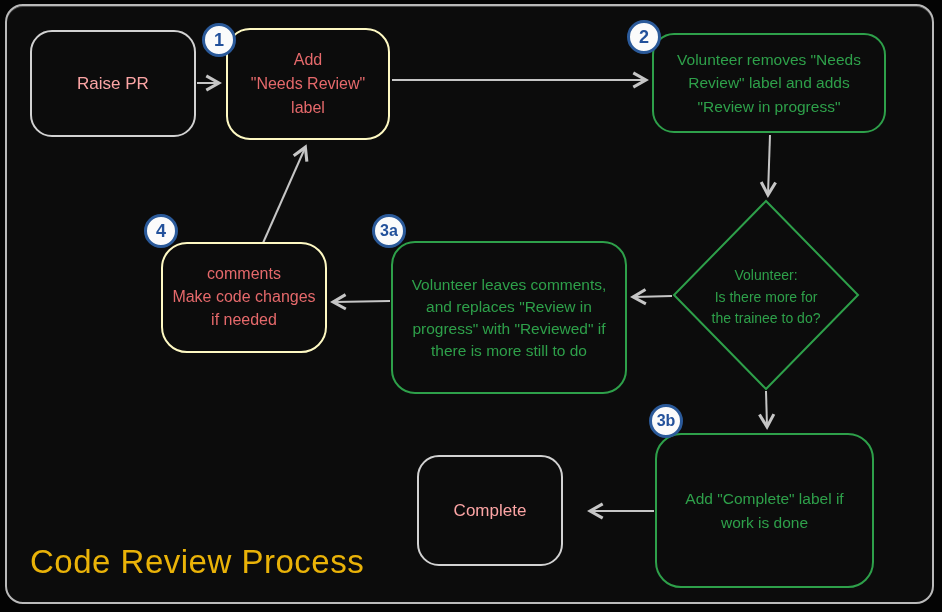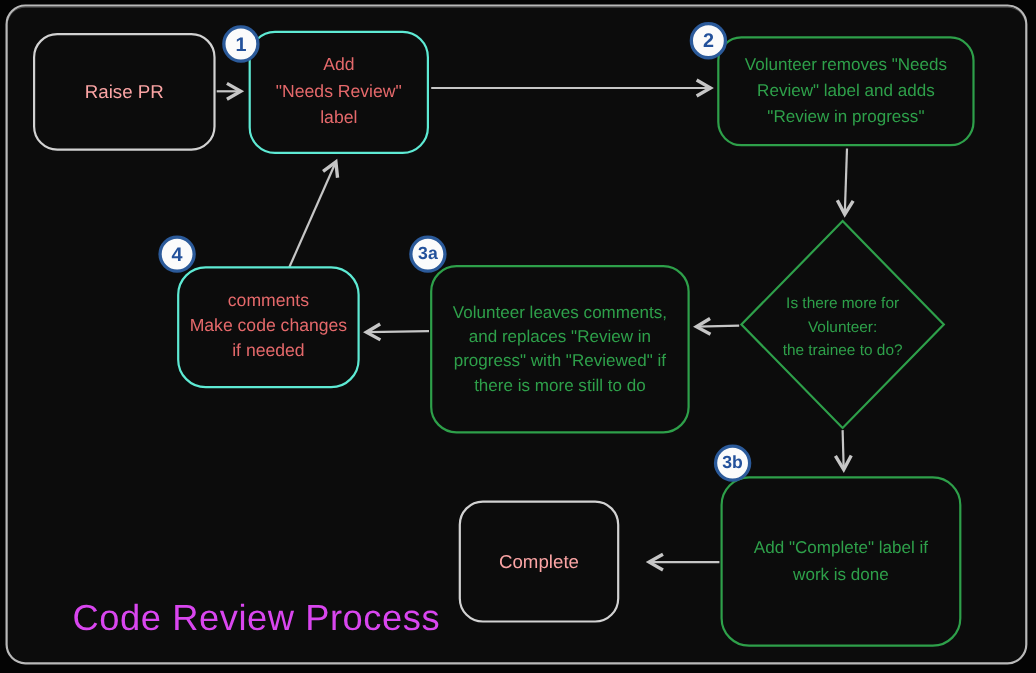--- a/index.html
+++ b/index.html
@@ -5,31 +5,31 @@
   html,body{margin:0;padding:0;background:#040404;}
   body{width:942px;height:612px;position:relative;overflow:hidden;
        font-family:"Liberation Sans", sans-serif;}
   .frame{position:absolute;left:5px;top:4px;width:925px;height:596px;
          border:2px solid #b9b9b9;border-radius:18px;background:#0c0c0c;
          box-shadow:inset 0 1px 0 rgba(255,255,255,.25);}
   .layer{position:absolute;left:0;top:0;width:942px;height:612px;pointer-events:none;}
   .node{position:absolute;display:flex;flex-direction:column;justify-content:center;
         align-items:center;text-align:center;box-sizing:border-box;line-height:1.5;}
   .plain{border:2px solid #d2d2d2;border-radius:22px;color:#fca5a5;font-size:17px;}
-  .red{border:2px solid #5eead4;border-radius:24px;color:#e5696b;font-size:16px;}
+  .red{border:2px solid #fef9c3;border-radius:24px;color:#e5696b;font-size:16px;}
   .green{border:2px solid #2ea04a;border-radius:24px;color:#2ea04a;font-size:15.5px;}
   .decision-text{position:absolute;color:#2ea04a;font-size:14px;text-align:center;
         line-height:1.55;}
   .badge{position:absolute;width:28px;height:28px;border-radius:50%;
         background:#fbfbfb;border:3px solid #2b5a9a;color:#23519b;
         display:flex;align-items:center;justify-content:center;
         font-size:18px;font-weight:700;transform:translate(-50%,-50%);z-index:5;}
   .badge.small{font-size:16px;}
-  .title{position:absolute;left:30px;top:543px;color:#d946ef;font-size:33px;
-        letter-spacing:.5px;margin-left:36px;}
+  .title{position:absolute;left:30px;top:543px;color:#eab308;font-size:33px;
+        letter-spacing:.5px;}
   .ln{display:block;}
 </style>
 </head>
 <body>
 
 <div class="frame"></div>
 
 <svg class="layer" width="942" height="612" viewBox="0 0 942 612">
   <defs>
     <marker id="arrow" viewBox="0 0 10 10" refX="7.5" refY="5" markerWidth="9" markerHeight="9" orient="auto">
@@ -61,22 +61,22 @@
 <div class="badge" style="left:219px;top:40px;">1</div>
 
 <div class="node green" style="left:652px;top:33px;width:234px;height:100px;border-radius:22px;">
   <span class="ln">Volunteer removes "Needs</span>
   <span class="ln">Review" label and adds</span>
   <span class="ln">"Review in progress"</span>
 </div>
 <div class="badge" style="left:644px;top:37px;">2</div>
 
 <div class="decision-text" style="left:686px;top:265px;width:160px;">
+  <span class="ln">Volunteer:</span>
   <span class="ln">Is there more for</span>
-  <span class="ln">Volunteer:</span>
   <span class="ln">the trainee to do?</span>
 </div>
 
 <div class="node green" style="left:391px;top:241px;width:236px;height:153px;line-height:1.42;">
   <span class="ln">Volunteer leaves comments,</span>
   <span class="ln">and replaces "Review in</span>
   <span class="ln">progress" with "Reviewed" if</span>
   <span class="ln">there is more still to do</span>
 </div>
 <div class="badge small" style="left:389px;top:231px;">3a</div>

